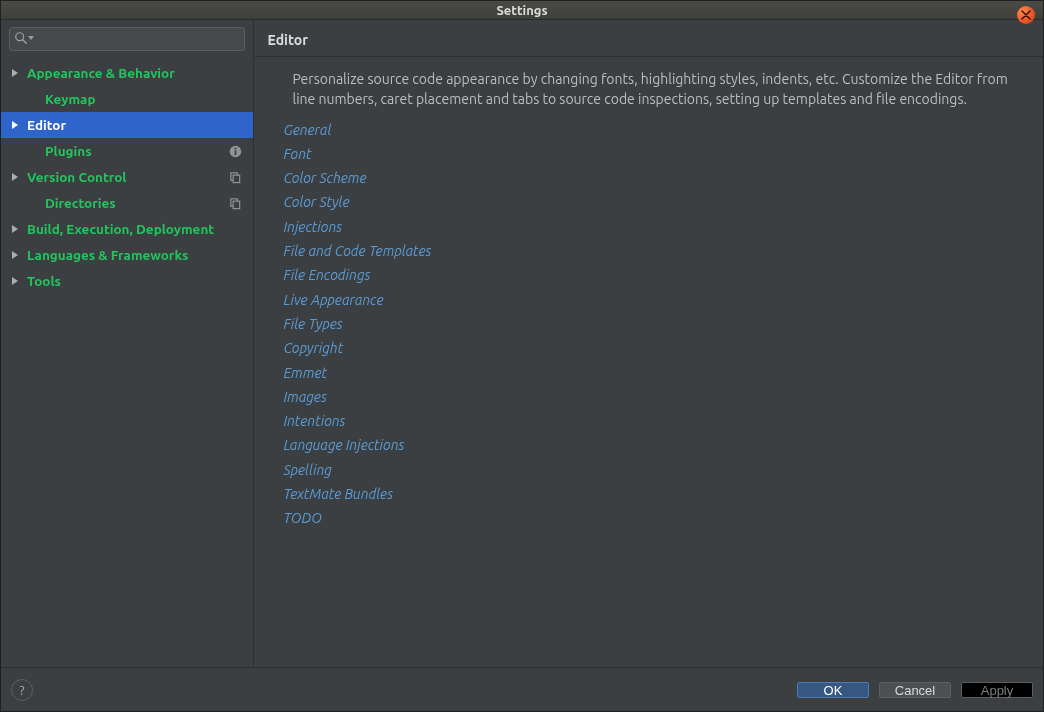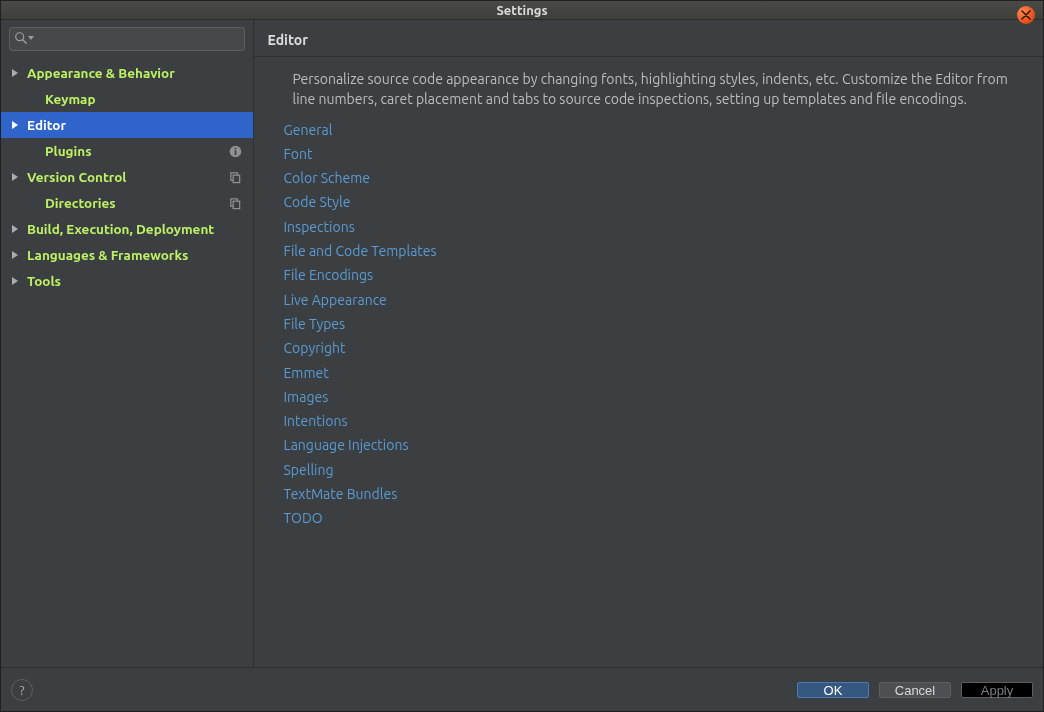--- a/index.html
+++ b/index.html
@@ -105,21 +105,21 @@
     flex: 1 1 auto;
     overflow: auto;
     padding-top: 2px;
   }
   .tree-item {
     display: flex;
     align-items: center;
     height: 26px;
     padding-left: 8px;
     cursor: pointer;
-    color: #bef264;
+    color: #22c55e;
     position: relative;
   }
   .tree-item.selected {
     background: #2f65ca;
     color: #ffffff;
   }
   .tree-item .arrow {
     width: 12px;
     height: 12px;
     display: flex;
@@ -171,20 +171,21 @@
   .desc {
     margin-bottom: 10px;
     max-width: 760px;
     margin-left: 25px;
   }
   .link-list {
     padding-left: 16px;
     display: flex;
     flex-direction: column;
     gap: 4px;
+    font-style: italic;
   }
   .link-list a {
     color: #5a9bd4;
     text-decoration: none;
     cursor: pointer;
     display: inline-block;
   }
   .footer {
     height: 44px;
     border-top: 1px solid #2d2f30;
@@ -340,22 +341,22 @@
     </div>
 
     <div class="right-pane">
       <div class="pane-header">Editor</div>
       <div class="pane-body">
         <div class="desc">Personalize source code appearance by changing fonts, highlighting styles, indents, etc. Customize the Editor from line numbers, caret placement and tabs to source code inspections, setting up templates and file encodings.</div>
         <div class="link-list" id="link-list">
             <a>General</a>
             <a>Font</a>
             <a>Color Scheme</a>
-            <a>Code Style</a>
-            <a>Inspections</a>
+            <a>Color Style</a>
+            <a>Injections</a>
             <a>File and Code Templates</a>
             <a>File Encodings</a>
             <a>Live Appearance</a>
             <a>File Types</a>
             <a>Copyright</a>
             <a>Emmet</a>
             <a>Images</a>
             <a>Intentions</a>
             <a>Language Injections</a>
             <a>Spelling</a>

